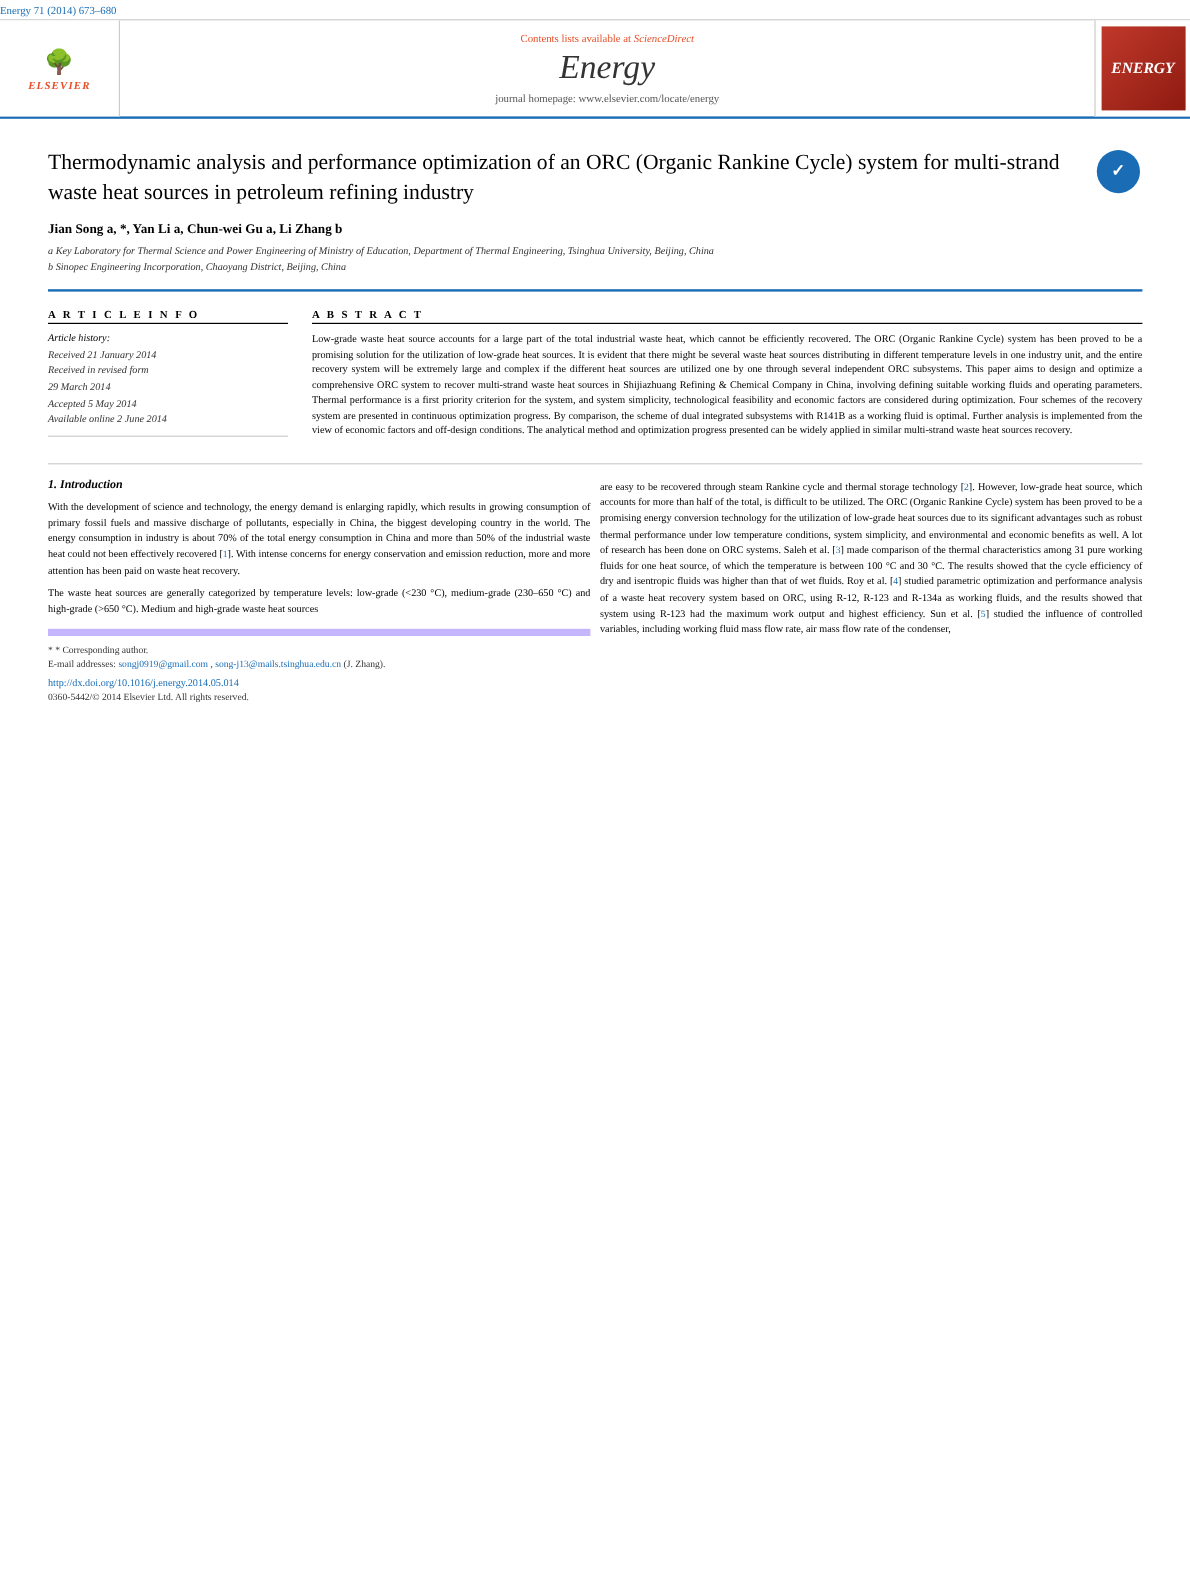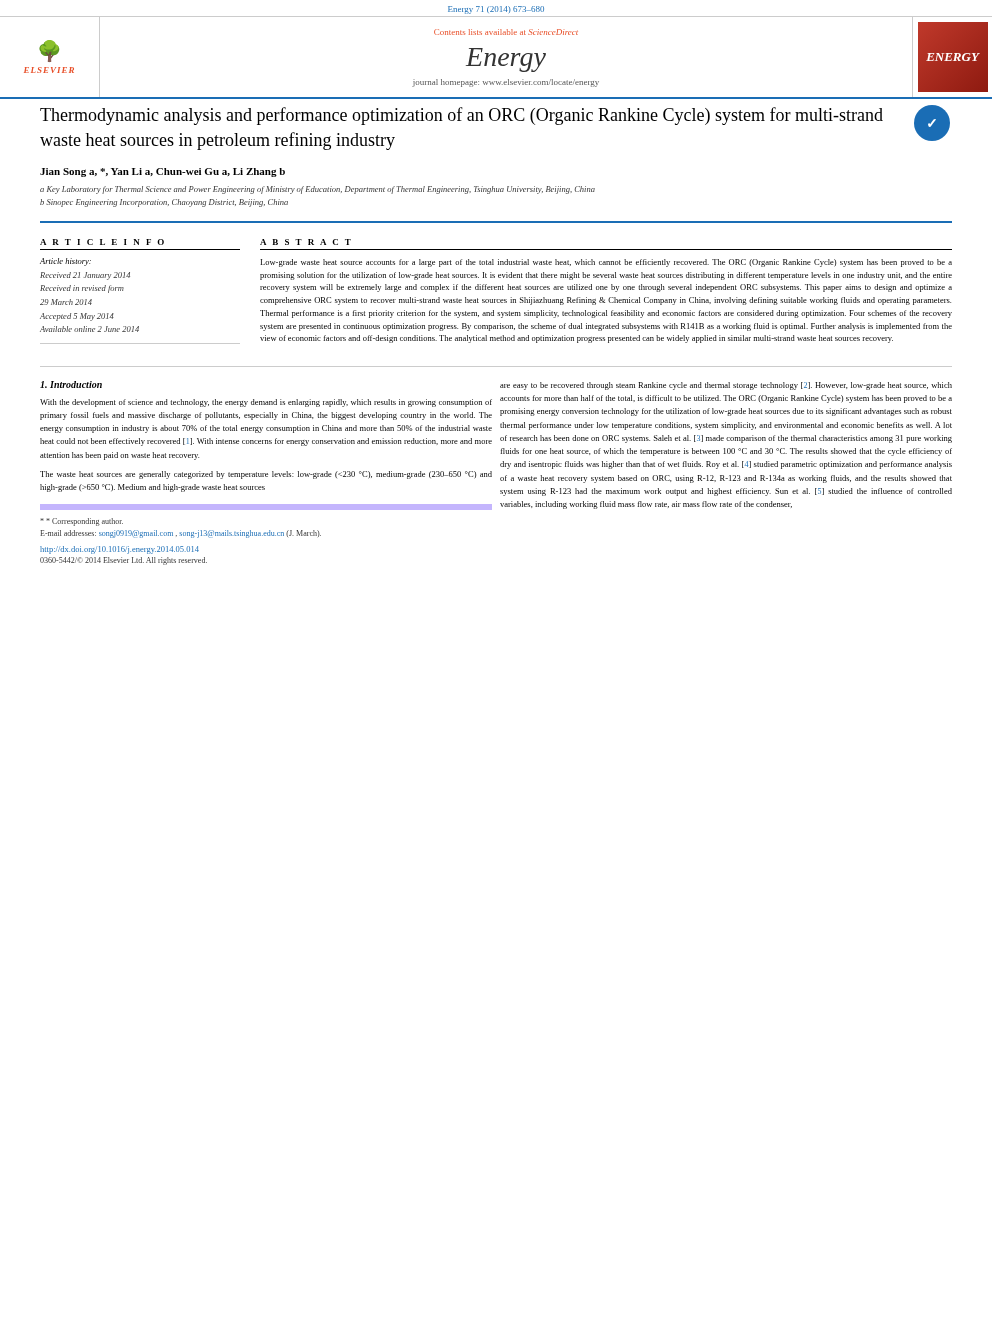--- a/index.html
+++ b/index.html
@@ -7,21 +7,21 @@
       font-family: "Times New Roman", Times, serif;
       font-size: 10px;
       background: #fff;
       color: #000;
       width: 992px;
       min-height: 1323px;
     }
 
     
     .top-bar {
-      text-align: center;
+      text-align: left;
       color: #1a6db5;
       font-size: 9px;
       padding: 4px 0 2px 0;
       border-bottom: 1px solid #ccc;
     }
 
     
     .journal-header {
       display: flex;
       align-items: stretch;
@@ -103,21 +103,21 @@
       align-items: center;
       justify-content: center;
       color: white;
       font-size: 9px;
       font-weight: bold;
       text-align: center;
     }
 
     
     .main-content {
-      padding: 4px 40px 20px 40px;
+      padding: 24px 40px 20px 40px;
     }
 
     
     .article-title-section {
       display: flex;
       align-items: flex-start;
       margin-bottom: 12px;
     }
 
     .article-title {
@@ -411,21 +411,21 @@
       <div class="footnote-section">
         <div class="footnote-text">
           <span>*</span>
           <span>* Corresponding author.</span>
         </div>
         <div class="footnote-text">
           <span>E-mail addresses:</span>
           <span style="color:#1a6db5;">songj0919@gmail.com</span>
           <span>, </span>
           <span style="color:#1a6db5;">song-j13@mails.tsinghua.edu.cn</span>
-          <span>(J. March).</span>
+          <span>(J. Zhang).</span>
         </div>
         <a class="doi-link">http://dx.doi.org/10.1016/j.energy.2014.05.014</a>
         <div class="issn-text">0360-5442/© 2014 Elsevier Ltd. All rights reserved.</div>
       </div>
     </div>
 
     <div class="body-right">
       <p class="body-text">
         are easy to be recovered through steam Rankine cycle and thermal storage technology [<span class="ref-number">2</span>]. However, low-grade heat source, which accounts for more than half of the total, is difficult to be utilized. The ORC (Organic Rankine Cycle) system has been proved to be a promising energy conversion technology for the utilization of low-grade heat sources due to its significant advantages such as robust thermal performance under low temperature conditions, system simplicity, and environmental and economic benefits as well. A lot of research has been done on ORC systems. Saleh et al. [<span class="ref-number">3</span>] made comparison of the thermal characteristics among 31 pure working fluids for one heat source, of which the temperature is between 100 °C and 30 °C. The results showed that the cycle efficiency of dry and isentropic fluids was higher than that of wet fluids. Roy et al. [<span class="ref-number">4</span>] studied parametric optimization and performance analysis of a waste heat recovery system based on ORC, using R-12, R-123 and R-134a as working fluids, and the results showed that system using R-123 had the maximum work output and highest efficiency. Sun et al. [<span class="ref-number">5</span>] studied the influence of controlled variables, including working fluid mass flow rate, air mass flow rate of the condenser,
       </p>

